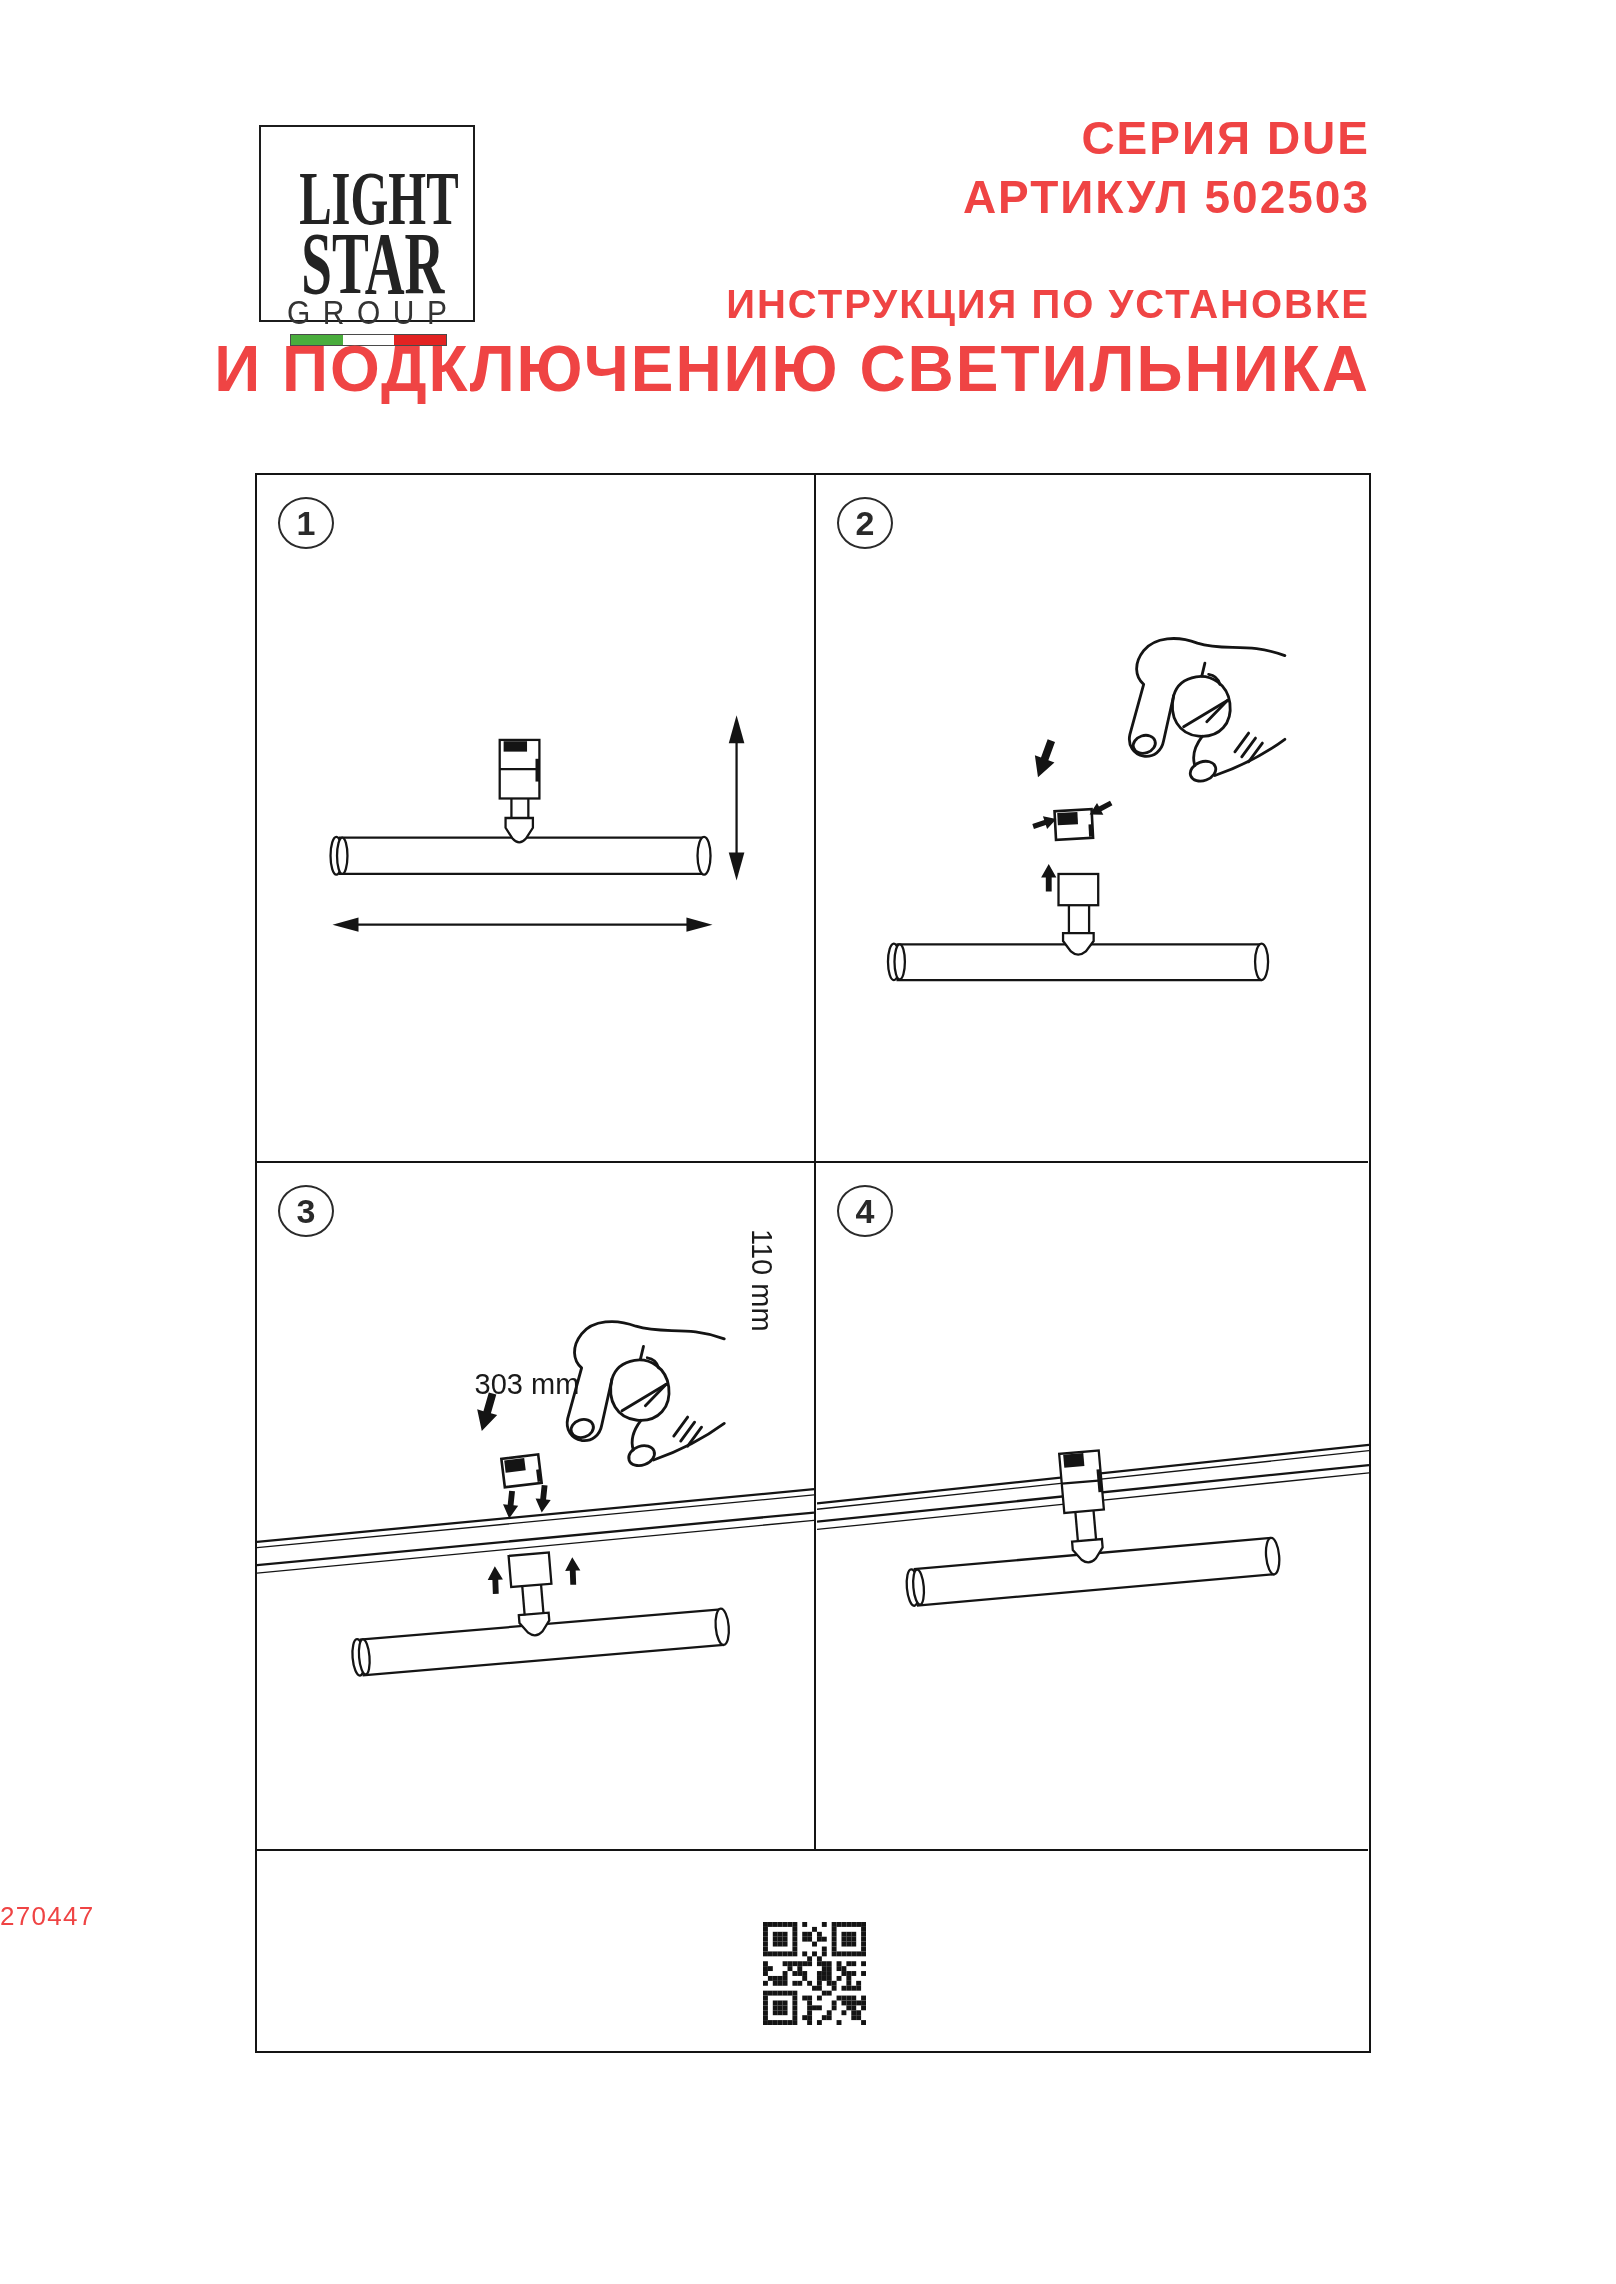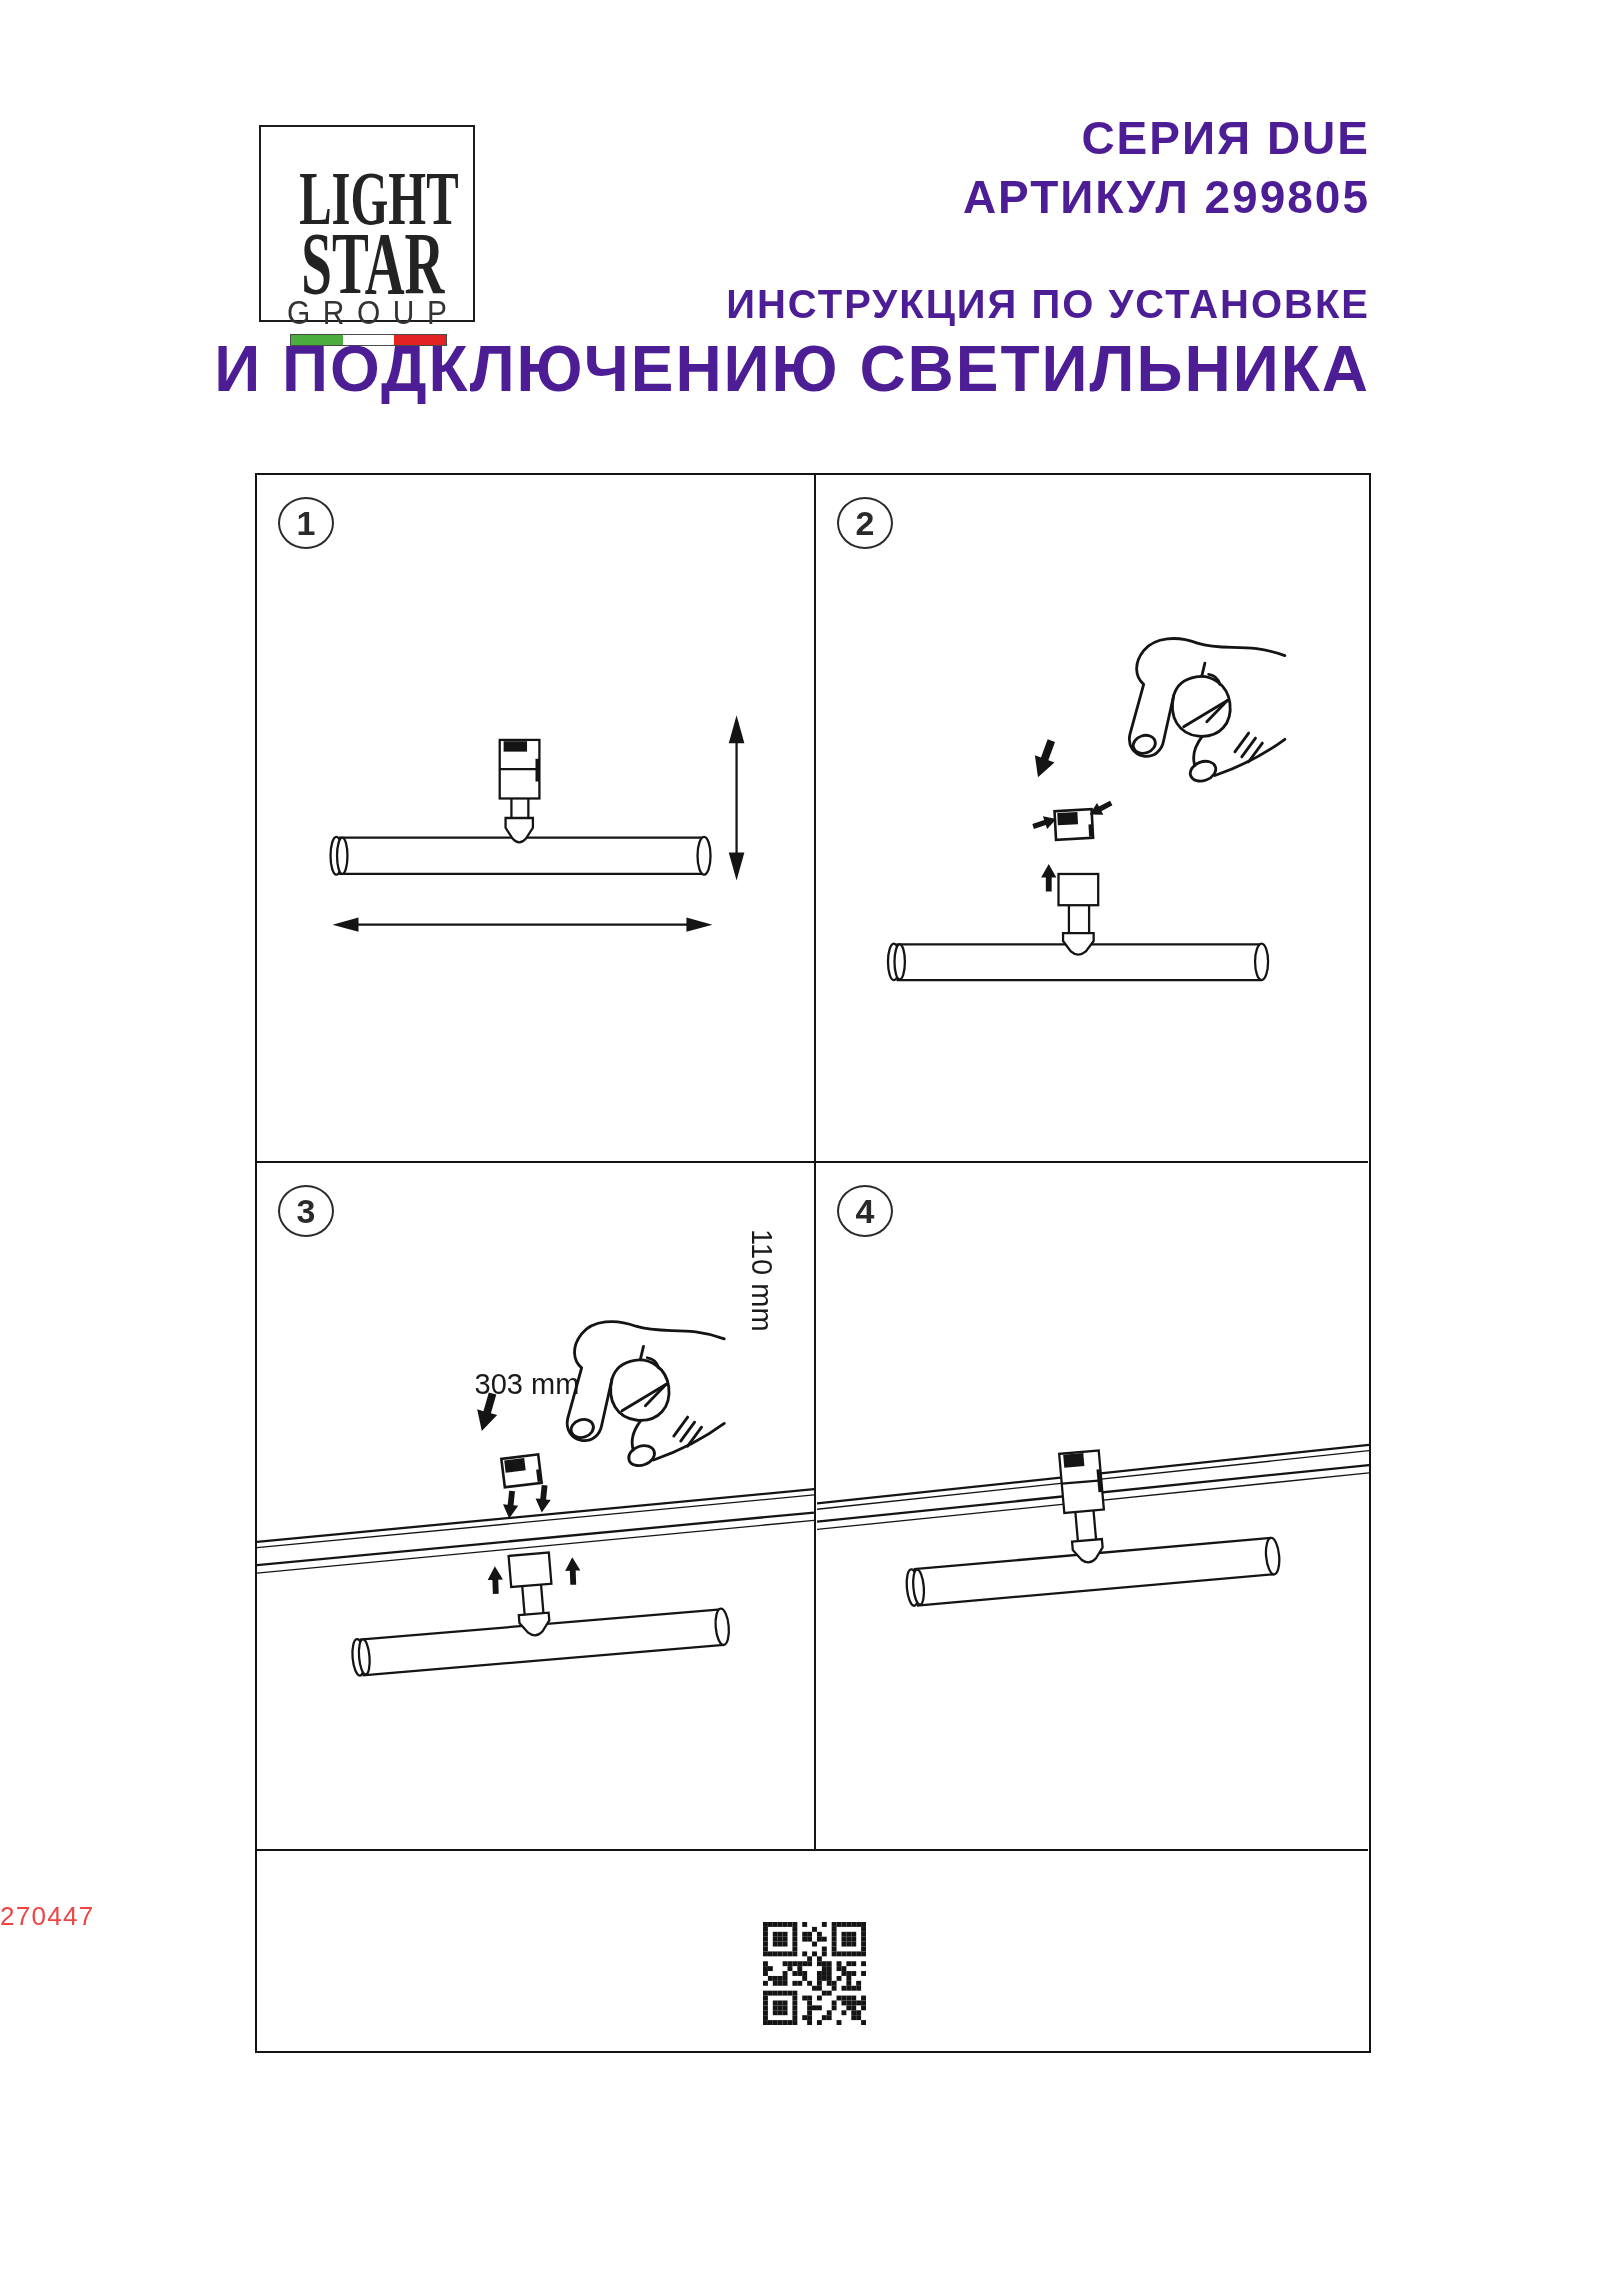--- a/index.html
+++ b/index.html
@@ -14,21 +14,21 @@
     font-family:"Liberation Serif",serif;font-weight:bold;color:#232323;line-height:1;}
   #logo-light{top:33px;font-size:76px;transform:scaleX(0.64);}
   #logo-star{top:92px;font-size:89px;transform:scaleX(0.62);}
   #logo-group{top:168px;font-size:34px;font-family:"Liberation Sans",sans-serif;
     font-weight:400;letter-spacing:14.3px;text-indent:14.3px;transform:scaleX(0.88);color:#333;}
   #flag{position:absolute;left:29px;top:207px;width:155px;height:10.4px;
     border:1.6px solid #4a4a4a;display:flex;box-sizing:content-box;}
   #flag>div{flex:1;}
   
   .hline{position:absolute;right:246px;white-space:nowrap;font-weight:bold;
-    color:#4c1d95;line-height:1;}
+    color:#ef4444;line-height:1;}
   #h-series{top:115px;font-size:46px;letter-spacing:2px;}
   #h-article{top:174px;font-size:46px;letter-spacing:2px;}
   #h-instr1{top:284px;font-size:40px;letter-spacing:2px;margin-left:44px;}
   #h-instr2{top:337px;font-size:64px;letter-spacing:2px;}
   
   #table{left:255px;top:473px;width:1116px;height:1580px;border:2.3px solid #141414;box-sizing:border-box;}
   .grid{position:absolute;background:#141414;}
   #v-div{left:557px;top:0;width:2.3px;height:1376px;}
   #h-div1{left:0;top:686px;width:1111px;height:2.3px;}
   #h-div2{left:0;top:1374px;width:1111px;height:2.3px;}
@@ -84,21 +84,21 @@
     <div id="logo-star" class="logo-word">STAR</div>
     <div id="logo-group" class="logo-word">GROUP</div>
     <div id="flag">
       <div style="background:#4aad3d"></div>
       <div style="background:#ffffff"></div>
       <div style="background:#e32322"></div>
     </div>
   </div>
 
   <div id="h-series" class="hline">СЕРИЯ DUE</div>
-  <div id="h-article" class="hline">АРТИКУЛ 299805</div>
+  <div id="h-article" class="hline">АРТИКУЛ 502503</div>
   <div id="h-instr1" class="hline">ИНСТРУКЦИЯ ПО УСТАНОВКЕ</div>
   <div id="h-instr2" class="hline">И ПОДКЛЮЧЕНИЮ СВЕТИЛЬНИКА</div>
 
   <div id="table" class="abs">
     <div id="v-div" class="grid"></div>
     <div id="h-div1" class="grid"></div>
     <div id="h-div2" class="grid"></div>
 
     <div class="num-circle" style="left:21px;top:22px;">1</div>
     <div class="num-circle" style="left:580px;top:22px;">2</div>

